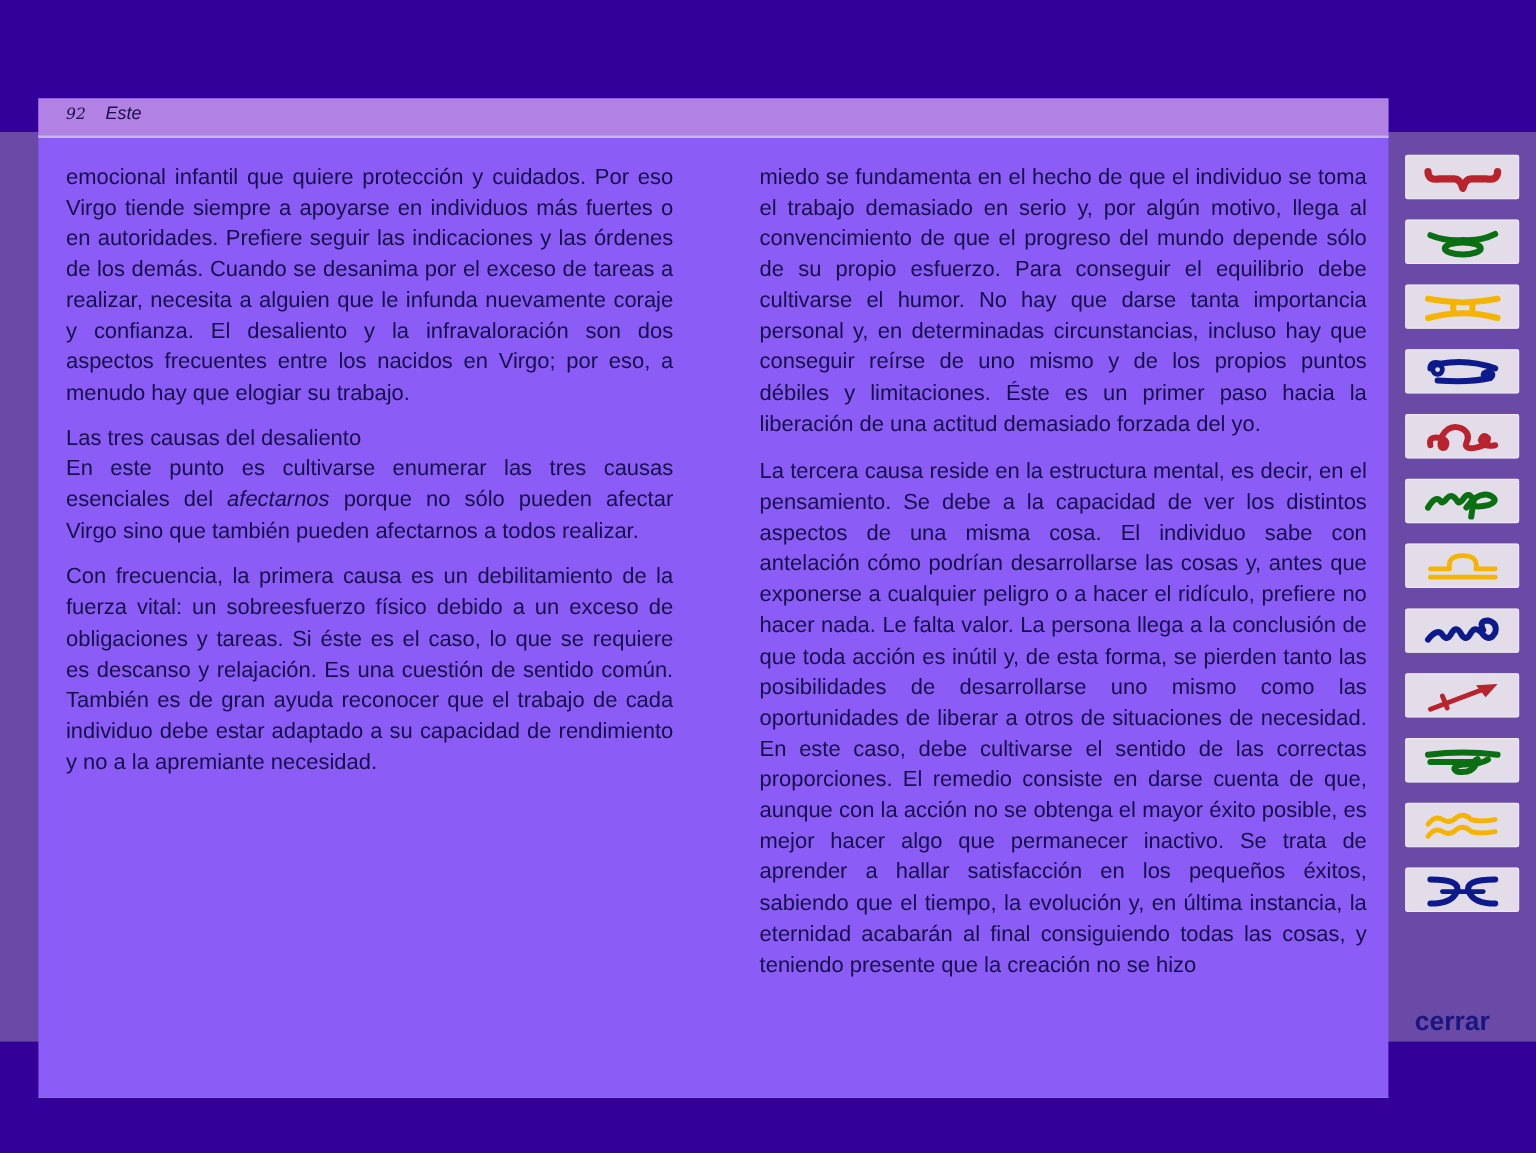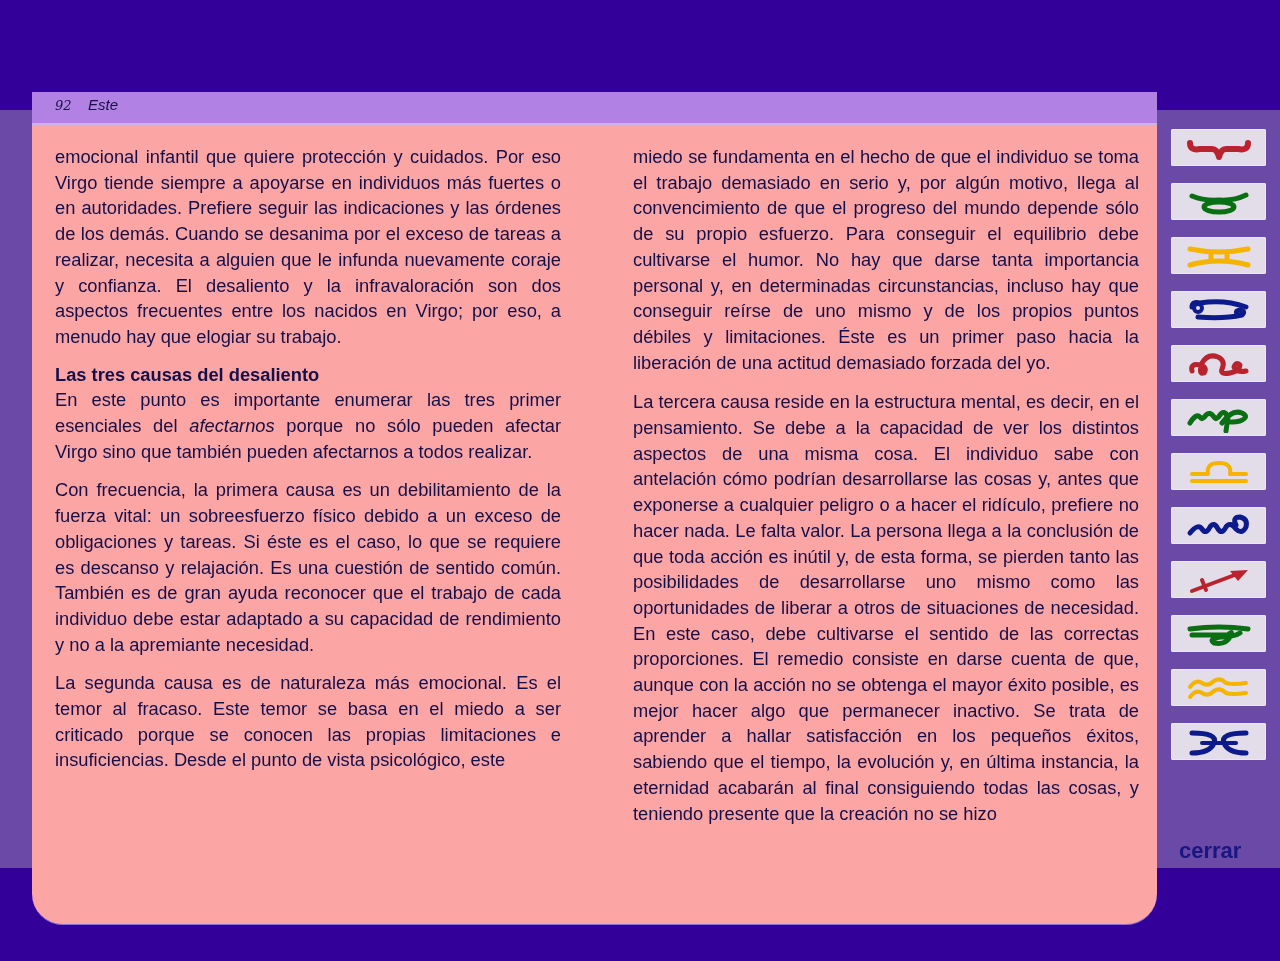--- a/index.html
+++ b/index.html
@@ -18,26 +18,25 @@
     position: absolute;
     left: 0;
     top: 110px;
     width: 1280px;
     height: 758px;
     background: #6a4aa6;
   }
   .panel {
     position: absolute;
     left: 32px;
-    top: 92px;
+    top: 82px;
     width: 1125px;
     height: 832px;
-    background: #fca5a5;
+    background: #8b5cf6;
     border-bottom: 1px solid #8c6fd6;
-    border-radius: 31px;
   }
   .panel-header {
     position: absolute;
     left: 0;
     top: 0;
     width: 1125px;
     height: 31px;
     background: #b182e3;
     border-bottom: 2px solid #c7b6ea;
   }
@@ -71,21 +70,21 @@
   .col-right { left: 601px; }
   .column p {
     margin: 0 0 13px 0;
   }
   .column p.gap-lg {
     margin-bottom: 12px;
   }
   .column h3 {
     margin: 0;
     font-size: 18.3px;
-    font-weight: bold;
+    font-weight: normal;
     line-height: 25.7px;
     color: #14104a;
   }
   .column em { font-style: italic; }
   .sidebar {
     position: absolute;
     left: 1171px;
     top: 129px;
     width: 95px;
   }
@@ -123,23 +122,22 @@
 
 <div class="panel">
   <div class="panel-header">
     <span class="page-number">92</span>
     <span class="section-title-header">Este</span>
   </div>
 
   <div class="column col-left">
     <p class="gap-lg">emocional infantil que quiere protección y cuidados. Por eso Virgo tiende siempre a apoyarse en individuos más fuertes o en autoridades. Prefiere seguir las indicaciones y las órdenes de los demás. Cuando se desanima por el exceso de tareas a realizar, necesita a alguien que le infunda nuevamente coraje y confianza. El desaliento y la infravaloración son dos aspectos frecuentes entre los nacidos en Virgo; por eso, a menudo hay que elogiar su trabajo.</p>
     <h3>Las tres causas del desaliento</h3>
-    <p><span>En este punto es importante enumerar las tres primer esenciales del </span><em>afectarnos</em><span> porque no sólo pueden afectar Virgo sino que también pueden afectarnos a todos realizar.</span></p>
+    <p><span>En este punto es cultivarse enumerar las tres causas esenciales del </span><em>afectarnos</em><span> porque no sólo pueden afectar Virgo sino que también pueden afectarnos a todos realizar.</span></p>
     <p>Con frecuencia, la primera causa es un debilitamiento de la fuerza vital: un sobreesfuerzo físico debido a un exceso de obligaciones y tareas. Si éste es el caso, lo que se requiere es descanso y relajación. Es una cuestión de sentido común. También es de gran ayuda reconocer que el trabajo de cada individuo debe estar adaptado a su capacidad de rendimiento y no a la apremiante necesidad.</p>
-    <p>La segunda causa es de naturaleza más emocional. Es el temor al fracaso. Este temor se basa en el miedo a ser criticado porque se conocen las propias limitaciones e insuficiencias. Desde el punto de vista psicológico, este</p>
   </div>
 
   <div class="column col-right">
     <p style="margin-bottom:14px">miedo se fundamenta en el hecho de que el individuo se toma el trabajo demasiado en serio y, por algún motivo, llega al convencimiento de que el progreso del mundo depende sólo de su propio esfuerzo. Para conseguir el equilibrio debe cultivarse el humor. No hay que darse tanta importancia personal y, en determinadas circunstancias, incluso hay que conseguir reírse de uno mismo y de los propios puntos débiles y limitaciones. Éste es un primer paso hacia la liberación de una actitud demasiado forzada del yo.</p>
     <p>La tercera causa reside en la estructura mental, es decir, en el pensamiento. Se debe a la capacidad de ver los distintos aspectos de una misma cosa. El individuo sabe con antelación cómo podrían desarrollarse las cosas y, antes que exponerse a cualquier peligro o a hacer el ridículo, prefiere no hacer nada. Le falta valor. La persona llega a la conclusión de que toda acción es inútil y, de esta forma, se pierden tanto las posibilidades de desarrollarse uno mismo como las oportunidades de liberar a otros de situaciones de necesidad. En este caso, debe cultivarse el sentido de las correctas proporciones. El remedio consiste en darse cuenta de que, aunque con la acción no se obtenga el mayor éxito posible, es mejor hacer algo que permanecer inactivo. Se trata de aprender a hallar satisfacción en los pequeños éxitos, sabiendo que el tiempo, la evolución y, en última instancia, la eternidad acabarán al final consiguiendo todas las cosas, y teniendo presente que la creación no se hizo</p>
   </div>
 </div>
 
 <div class="sidebar">
 

